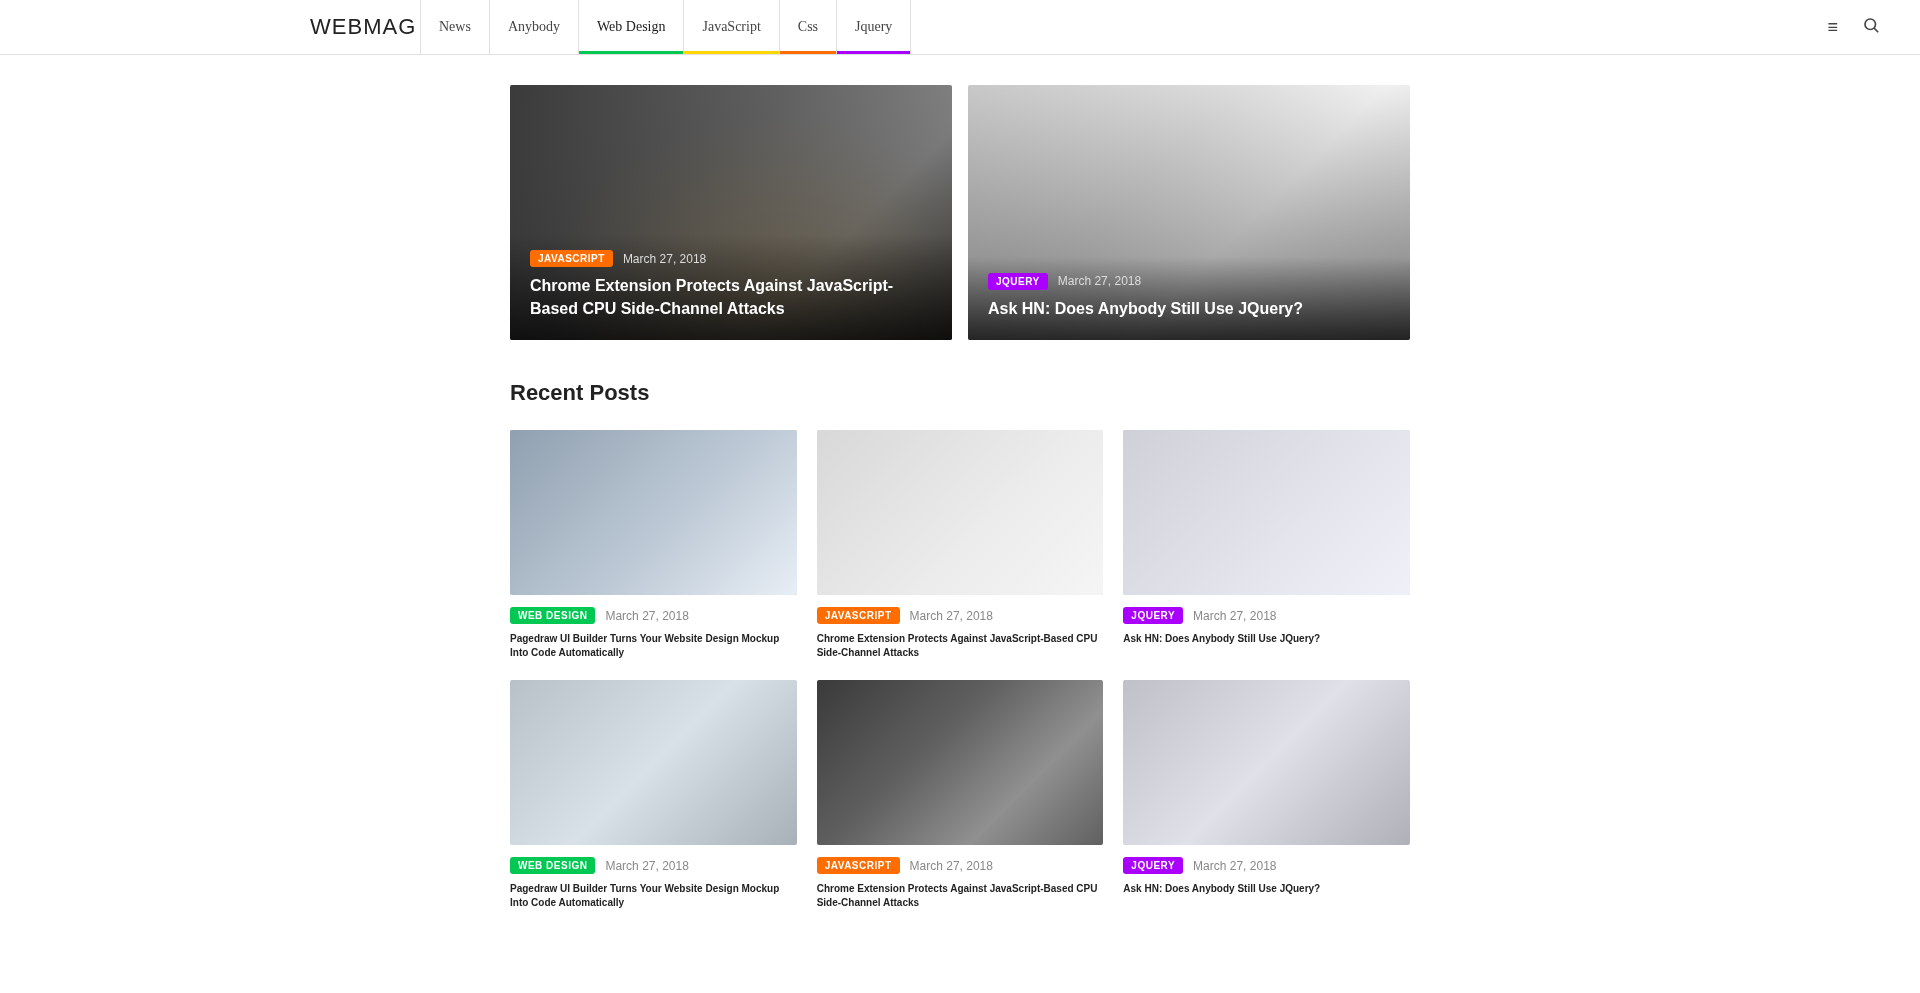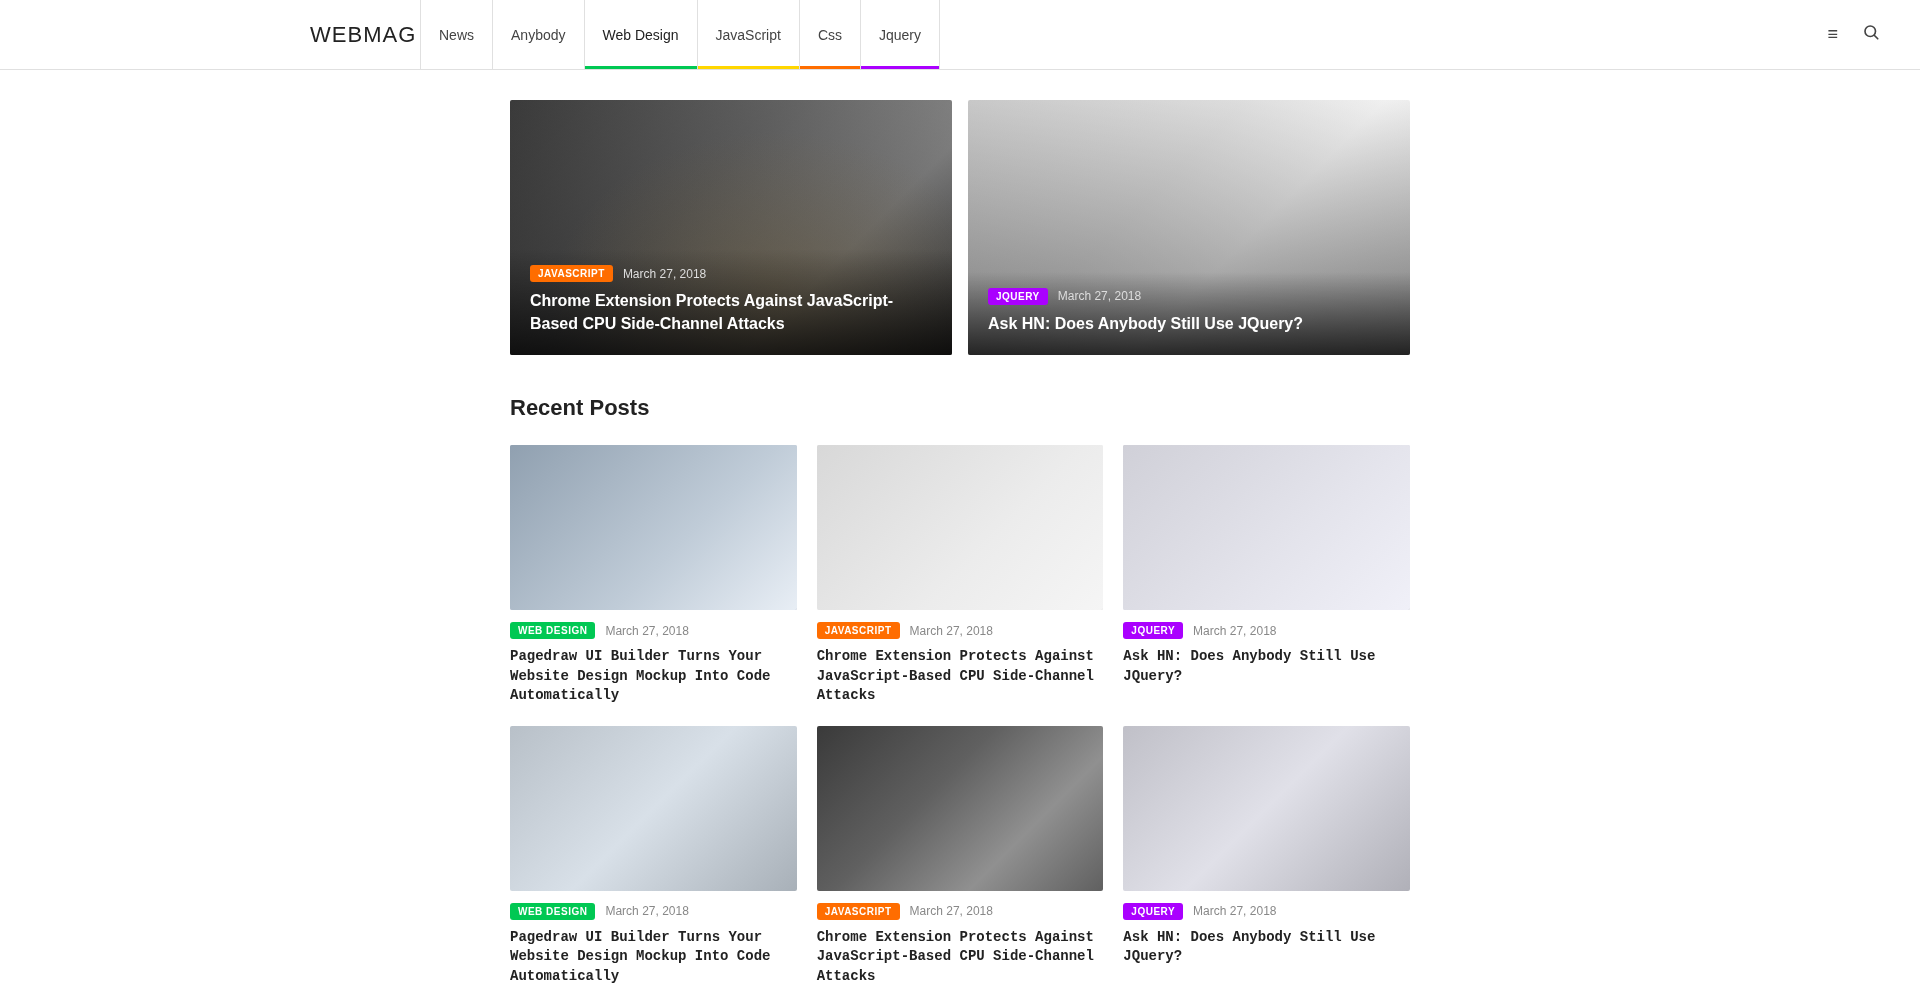--- a/index.html
+++ b/index.html
@@ -4,21 +4,21 @@
   <style>
     * { box-sizing: border-box; margin: 0; padding: 0; }
     body { font-family: Georgia, 'Times New Roman', serif; background: #fff; color: #222; }
 
     
     nav {
       display: flex;
       align-items: center;
       border-bottom: 1px solid #e0e0e0;
       padding: 0 0 0 310px;
-      height: 70px;
+      height: 55px;
       position: relative;
     }
     .nav-logo {
       position: absolute;
       left: 310px;
       font-family: Arial, sans-serif;
       font-weight: bold;
       font-size: 22px;
       letter-spacing: 1px;
       color: #222;
@@ -27,21 +27,21 @@
     .nav-links {
       display: flex;
       align-items: stretch;
       margin-left: 110px;
       height: 100%;
     }
     .nav-link {
       display: flex;
       align-items: center;
       padding: 0 18px;
-      font-family: Liberation Sans, sans-serif;
+      font-family: Liberation Serif, serif;
       font-size: 14px;
       color: #444;
       text-decoration: none;
       border-right: 1px solid #e0e0e0;
       cursor: pointer;
       position: relative;
     }
     .nav-link:first-child { border-left: 1px solid #e0e0e0; }
     .nav-link.active { color: #222; }
     .nav-link.active::after {
@@ -258,22 +258,22 @@
       align-items: center;
       gap: 10px;
       margin-bottom: 8px;
     }
     .post-date {
       font-family: Arial, sans-serif;
       font-size: 12px;
       color: #888;
     }
     .post-title {
-      font-family: Liberation Mono, monospace;
-      font-size: 14px;
+      font-family: Liberation Sans, sans-serif;
+      font-size: 10px;
       font-weight: bold;
       color: #222;
       line-height: 1.4;
     }
   </style>
 </head>
 <body>
 
 <nav data-name="navigation">
   <div class="nav-logo" data-name="site-logo">

